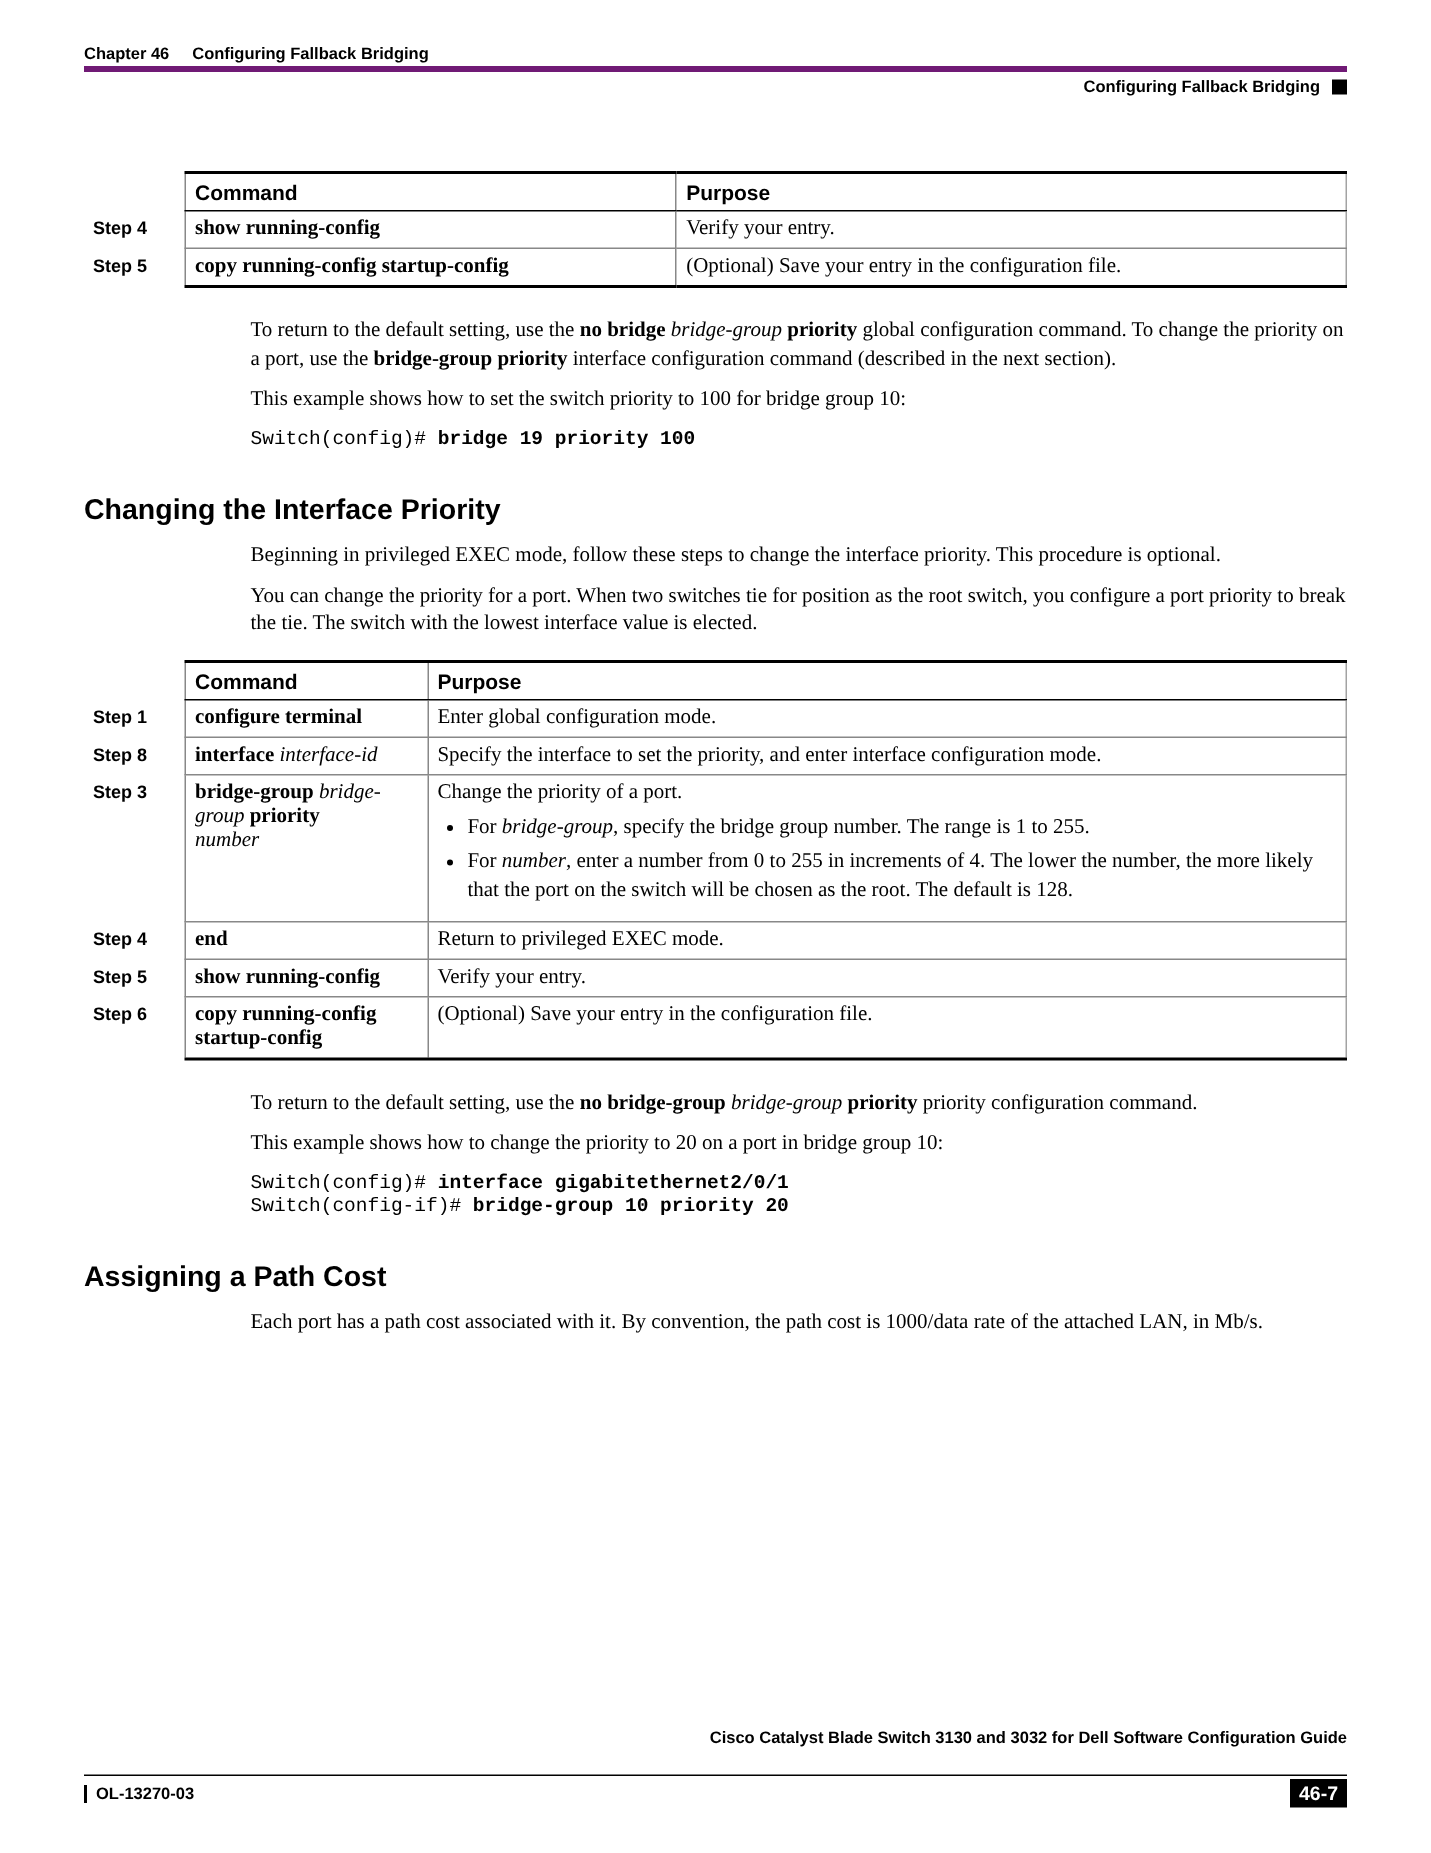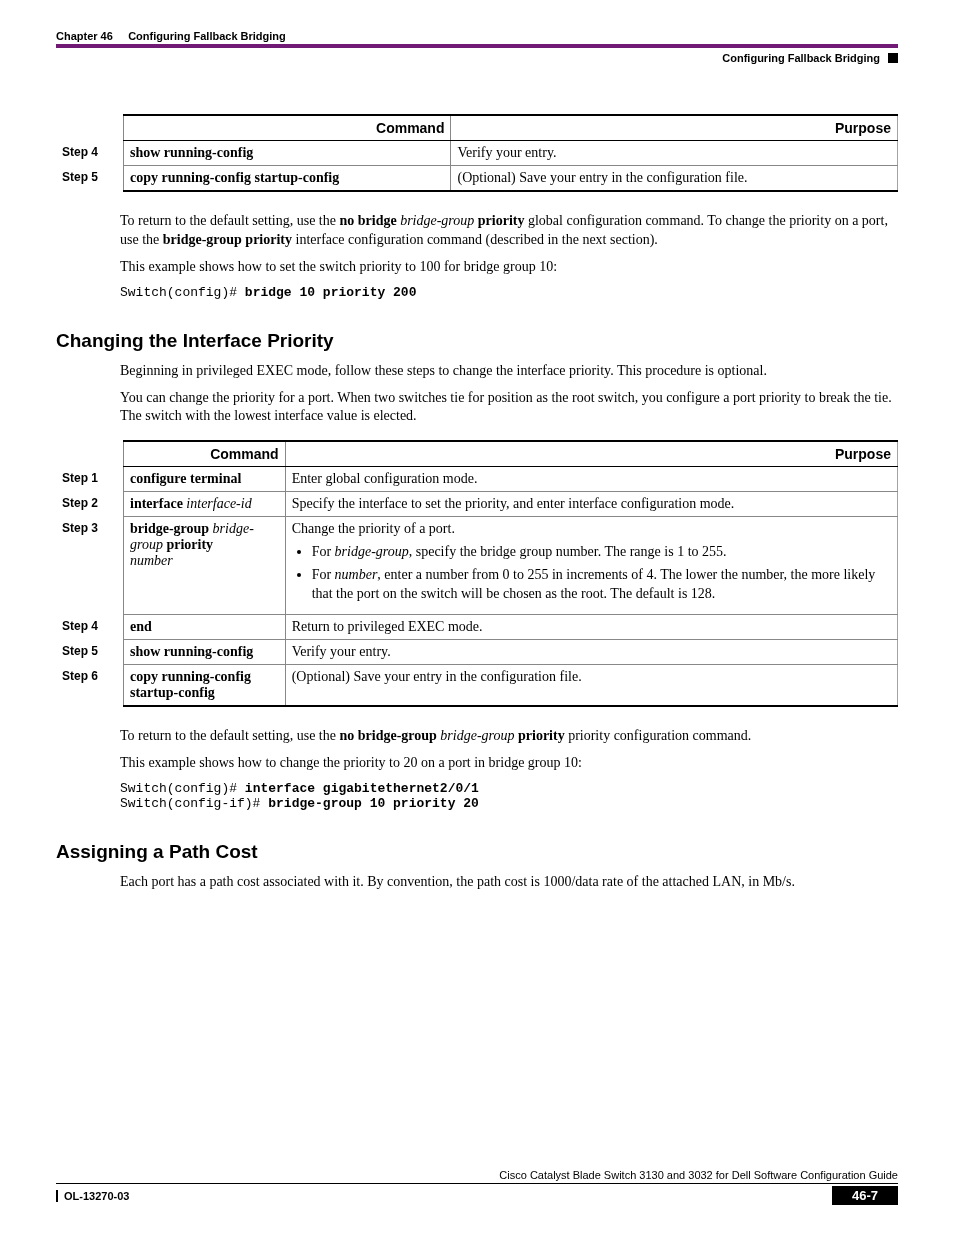--- a/index.html
+++ b/index.html
@@ -37,21 +37,21 @@
     font-weight: bold;
     gap: 8px;
     margin-bottom: 50px;
   }
   .sub-header .sq {
     width: 10px;
     height: 10px;
     background: #000;
   }
   .content-indent {
-    margin-left: 64px;
+    margin-left: 111px;
   }
   .para {
     font-size: 14px;
     line-height: 1.35;
     margin: 8px 0;
   }
   .code {
     font-family: "Courier New", Courier, monospace;
     font-size: 13px;
     margin: 8px 0;
@@ -65,21 +65,21 @@
   }
   table.steps {
     border-collapse: collapse;
     width: 100%;
     margin: 14px 0 20px 0;
     font-size: 14px;
   }
   table.steps th {
     font-family: Arial, Helvetica, sans-serif;
     font-weight: bold;
-    text-align: right;
+    text-align: left;
     border-top: 2px solid #000;
     border-bottom: 1px solid #000;
     padding: 4px 6px;
   }
   table.steps tr.last-row td {
     border-bottom: 2px solid #000;
   }
   table.steps td {
     border-bottom: 1px solid #888;
     padding: 4px 6px;
@@ -122,27 +122,27 @@
     justify-content: space-between;
     align-items: center;
     font-family: Arial, Helvetica, sans-serif;
     font-size: 11px;
     font-weight: bold;
   }
   .footer-title {
     text-align: right;
     font-family: Arial, Helvetica, sans-serif;
     font-size: 11px;
-    font-weight: normal;
-    margin-bottom: 2px;
+    font-weight: bold;
+    margin-bottom: 18px;
   }
   .page-num {
     background: #000;
     color: #fff;
-    padding: 2px 20px;
+    padding: 2px 6px;
     font-size: 13px;
   }
   .doc-id-wrap {
     display: flex;
     align-items: flex-end;
     gap: 6px;
   }
   .doc-id-wrap .bar {
     width: 2px;
     height: 12px;
@@ -184,21 +184,21 @@
       <td class="vline2">(Optional) Save your entry in the configuration file.</td>
     </tr>
   </tbody>
     </table>
 
   <div class="content-indent">
     <p class="para">
       <span>To return to the default setting, use the </span><b>no bridge</b><i> bridge-group </i><b>priority</b><span> global configuration command. To change the priority on a port, use the </span><b>bridge-group priority</b><span> interface configuration command (described in the next section).</span>
     </p>
     <p class="para">This example shows how to set the switch priority to 100 for bridge group 10:</p>
-    <div class="code"><span>Switch(config)# </span><b>bridge 10 priority 200</b></div>
+    <div class="code"><span>Switch(config)# </span><b>bridge 19 priority 100</b></div>
   </div>
 
   <h2 class="section">Changing the Interface Priority</h2>
   <div class="content-indent">
     <p class="para">Beginning in privileged EXEC mode, follow these steps to change the interface priority. This procedure is optional.</p>
     <p class="para">You can change the priority for a port. When two switches tie for position as the root switch, you configure a port priority to break the tie. The switch with the lowest interface value is elected.</p>
   </div>
 
   <table class="steps">
     <tbody>
@@ -206,21 +206,21 @@
       <th class="step-col" style="border:none;background:none;"></th>
       <th class="vline">Command</th>
       <th class="vline2">Purpose</th>
     </tr>
     <tr>
       <td class="step-col">Step 1</td>
       <td class="vline"><b>configure terminal</b></td>
       <td class="vline2">Enter global configuration mode.</td>
     </tr>
     <tr>
-      <td class="step-col">Step 2</td>
+      <td class="step-col">Step 8</td>
       <td class="vline"><b>interface</b><i> interface-id</i></td>
       <td class="vline2">Specify the interface to set the priority, and enter interface configuration mode.</td>
     </tr>
     <tr>
       <td class="step-col">Step 3</td>
       <td class="vline">
         <b>bridge-group</b><i> bridge-group </i><b>priority</b><br>
         <i>number</i>
       </td>
       <td class="vline2">

